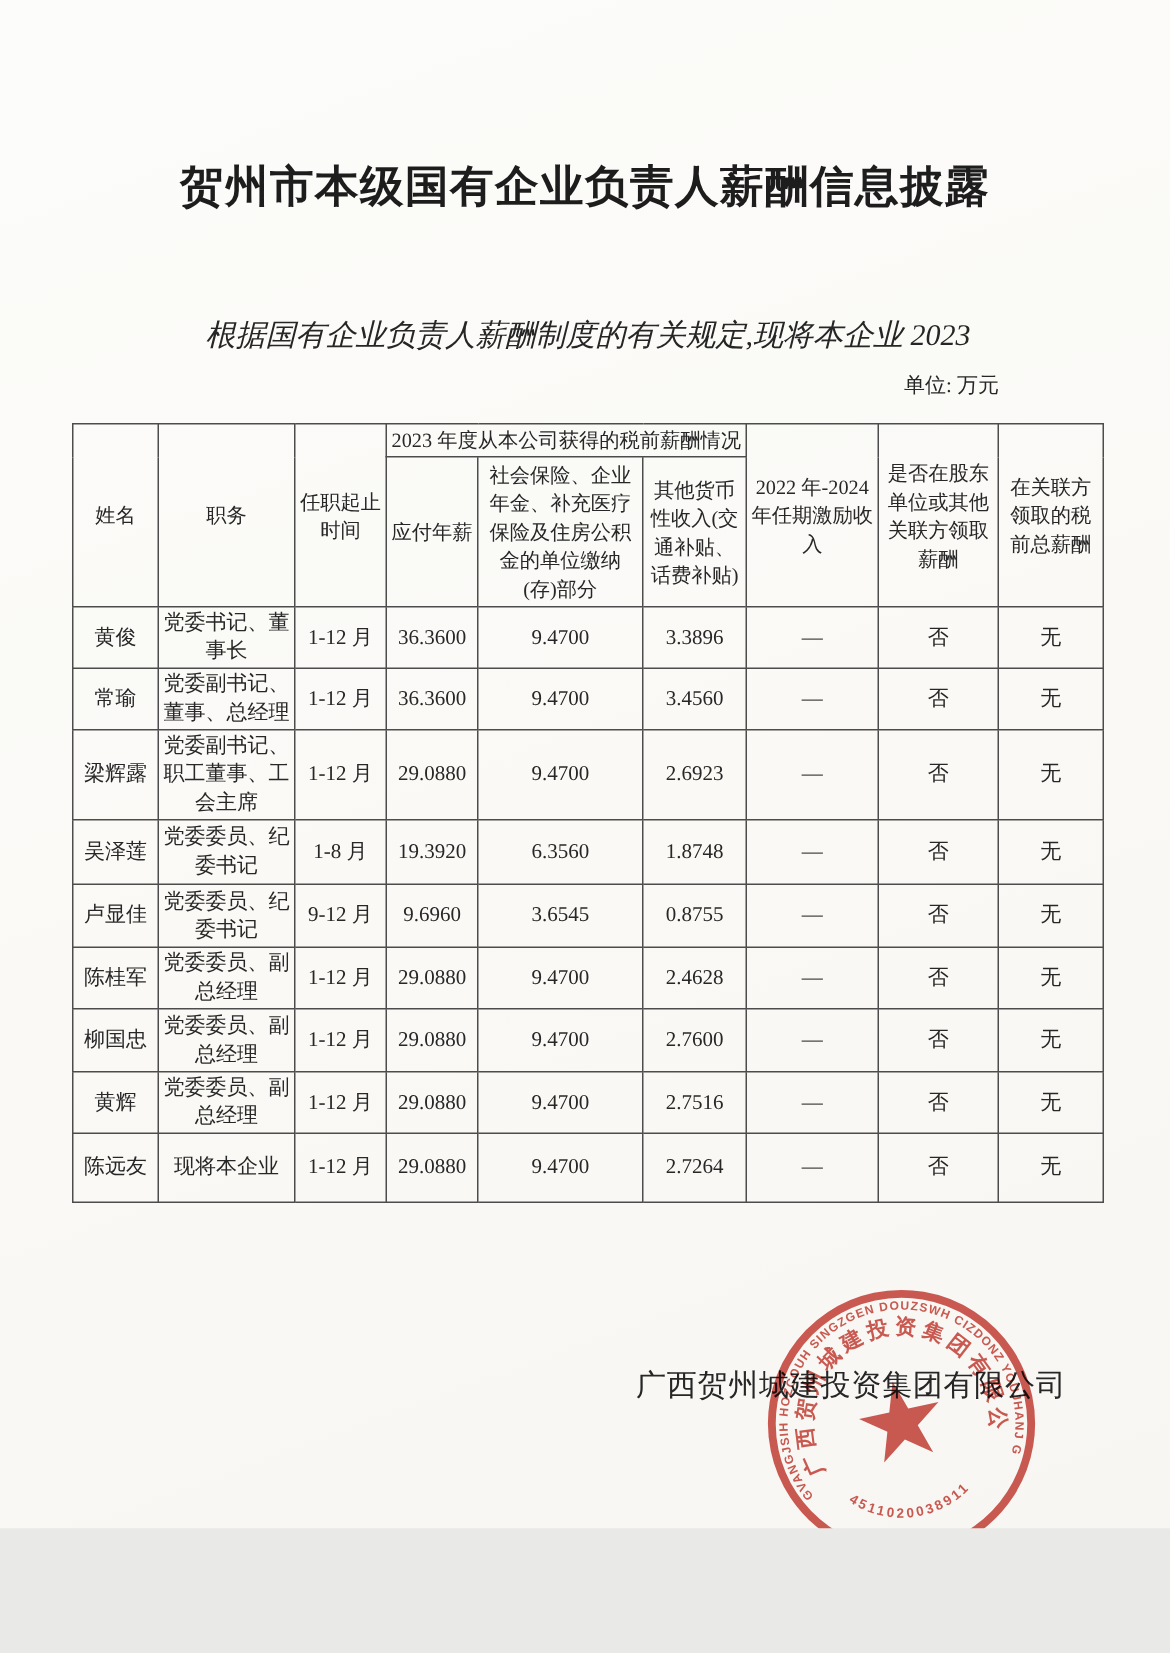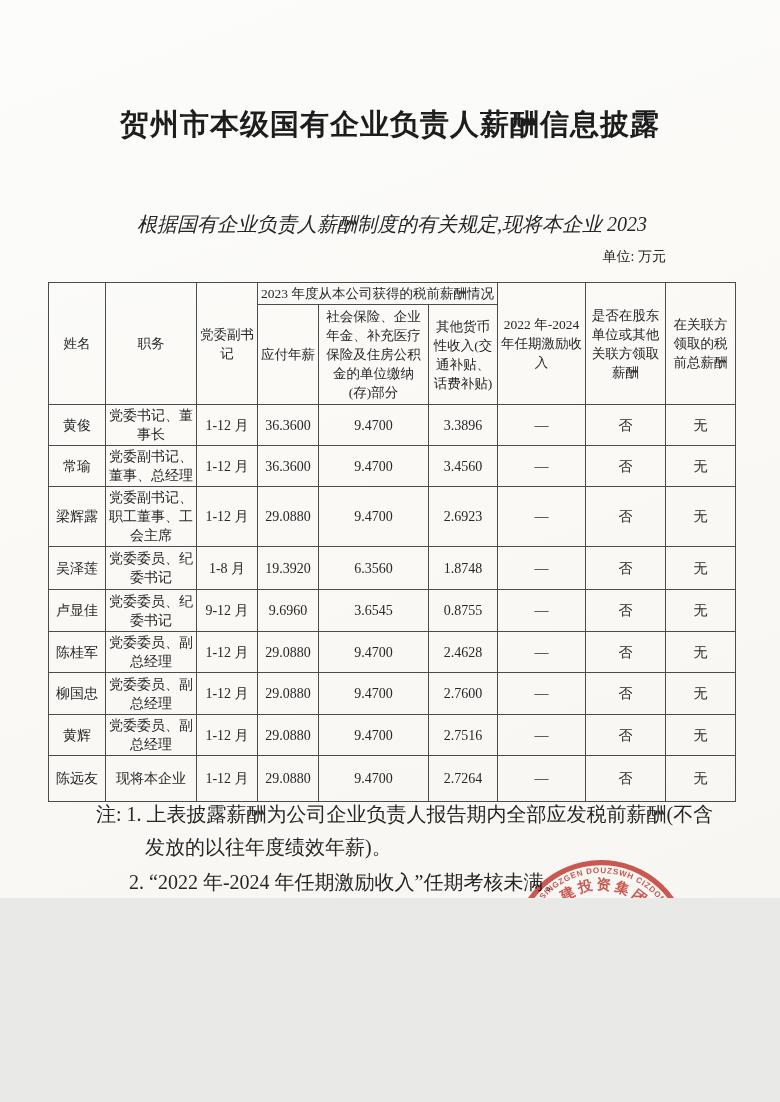--- a/index.html
+++ b/index.html
@@ -1,17 +1,17 @@
 <!DOCTYPE html>
 <html><head>
 <meta charset="utf-8">
 <style>
   html,body { margin:0; padding:0; background:#e9e9e7; }
   .page {
-    position:relative; width:780px; height:898px; overflow:hidden;
+    position:relative; width:780px; height:1019px; overflow:hidden;
     background:linear-gradient(160deg,#fcfcfa 0%,#faf9f6 55%,#f7f6f2 100%);
     color:#2b2b2b;
     font-family:"Liberation Serif","DejaVu Serif",serif;
   }
   .title {
     position:absolute; top:86px; left:0; width:100%; text-align:center;
     font-size:29px; font-weight:bold; letter-spacing:1px; color:#1d1d1d;
   }
   .intro { position:absolute; top:184px; left:93px; width:620px; font-size:20px; line-height:41px; color:#262626;font-style:italic; }
   .intro-l1 { display:block; text-indent:44px; }
@@ -69,21 +69,21 @@
         <col style="width:110px">
         <col style="width:69px">
       <col style="width:88px">
         <col style="width:80px">
         <col style="width:70px">
     </colgroup>
     <thead>
       <tr class="hrow1">
         <th rowspan="2">姓名</th>
         <th rowspan="2">职务</th>
-        <th rowspan="2">党委副书记</th>
+        <th rowspan="2">任职起止时间</th>
         <th colspan="3">2023 年度从本公司获得的税前薪酬情况</th>
         <th rowspan="2">2022 年-2024 年任期激励收入</th>
         <th rowspan="2">是否在股东单位或其他关联方领取薪酬</th>
         <th rowspan="2">在关联方领取的税前总薪酬</th>
       </tr>
       <tr class="hrow2">
         <th>应付年薪</th>
         <th>社会保险、企业年金、补充医疗保险及住房公积金的单位缴纳(存)部分</th>
         <th>其他货币性收入(交通补贴、话费补贴)</th>
       </tr>
@@ -184,24 +184,20 @@
         <td>29.0880</td>
         <td>9.4700</td>
         <td>2.7264</td>
         <td>—</td>
         <td>否</td>
         <td>无</td>
       </tr>
     </tbody>
   </table>
 
-  <div class="notes">
-    <div class="note1">注: 1. 上表披露薪酬为公司企业负责人报告期内全部应发税前薪酬(不含发放的以往年度绩效年薪)。</div>
-    <div class="note2">2. “2022 年-2024 年任期激励收入”任期考核未满。</div>
-  </div>
 
   <div class="sig-company">广西贺州城建投资集团有限公司</div>
 
   <svg class="stamp" viewBox="0 0 200 200" xmlns="http://www.w3.org/2000/svg">
     <defs>
       <path id="latinArc" d="M 30.7 140 A 80 80 0 1 1 169.3 140" fill="none"></path>
       <path id="cnArc" d="M 42.9 126.6 A 63 63 0 1 1 157.1 126.6" fill="none"></path>
       <path id="serialArc" d="M 45.9 137.9 A 66 66 0 0 0 154.1 137.9" fill="none"></path>
     </defs>
     <circle cx="100" cy="100" r="91" fill="none" stroke="#c9453c" stroke-width="5.5"></circle>

